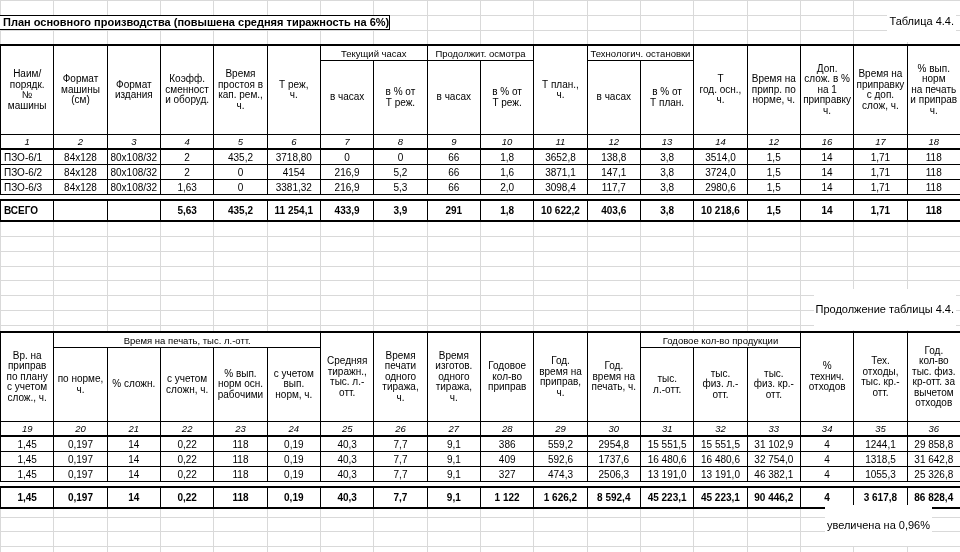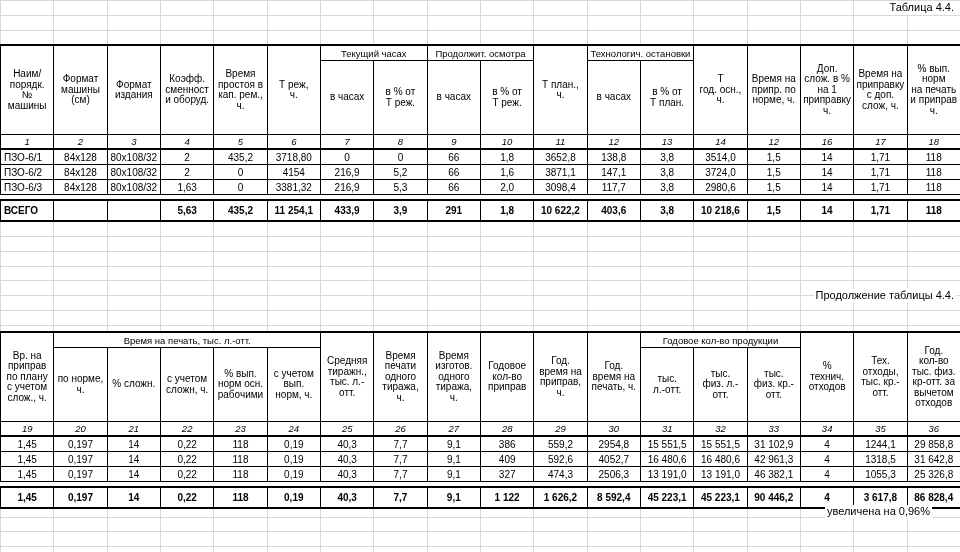--- a/index.html
+++ b/index.html
@@ -5,21 +5,21 @@
   html,body{margin:0;padding:0;}
   .sheet{
     position:relative;width:960px;height:552px;overflow:hidden;
     background-color:#ffffff;
     background-image:
       repeating-linear-gradient(90deg,#d9d9d9 0 1px,transparent 1px 53.33px),
       repeating-linear-gradient(180deg,#d9d9d9 0 1px,transparent 1px 14.76px);
     font-family:"Liberation Sans","DejaVu Sans",sans-serif;
     color:#000;
   }
-  .lbl{position:absolute;font-size:11px;white-space:nowrap;background:#fff;padding:0 2px;line-height:13px;}
+  .lbl{position:absolute;font-size:11px;white-space:nowrap;background:#fff;padding:14px 2px;line-height:13px;}
   .table-label{top:1px;right:4px;}
   .cont-label{top:289px;right:4px;}
   .footnote{top:505px;right:28px;}
   .title-box{
     position:absolute;left:0;top:15px;width:390px;height:15px;box-sizing:border-box;
     border-top:1px solid #000;border-bottom:1px solid #000;border-right:1px solid #000;
     background:#fff;font-weight:bold;font-size:11px;line-height:13px;padding-left:3px;white-space:nowrap;
   }
   .tblwrap{position:absolute;left:0;width:960px;background:#fff;}
   .t1pos{top:44px;}
@@ -36,20 +36,21 @@
   td.L{text-align:left;padding-left:3px;}
   table.total{margin-top:4px;border-top:2px solid #000;border-bottom:2px solid #000;font-weight:bold;}
   table.total td{height:19px;white-space:nowrap;}
 </style>
 </head>
 <body>
 
 <div class="sheet">
 
   <div class="lbl table-label">Таблица 4.4.</div>
+  <div class="title-box">План основного производства (повышена средняя тиражность на 6%)</div>
 
   <div class="tblwrap t1pos">
     <table class="main">
       <colgroup>
           <col>
           <col>
           <col>
           <col>
           <col>
           <col>
@@ -388,24 +389,24 @@
             <td>0,197</td>
             <td>14</td>
             <td>0,22</td>
             <td>118</td>
             <td>0,19</td>
             <td>40,3</td>
             <td>7,7</td>
             <td>9,1</td>
             <td>409</td>
             <td>592,6</td>
-            <td>4052,7</td>
+            <td>1737,6</td>
             <td>16 480,6</td>
             <td>16 480,6</td>
-            <td>42 961,3</td>
+            <td>32 754,0</td>
             <td>4</td>
             <td>1318,5</td>
             <td>31 642,8</td>
       </tr>
       <tr class="datar">
         <td>1,45</td>
             <td>0,197</td>
             <td>14</td>
             <td>0,22</td>
             <td>118</td>

